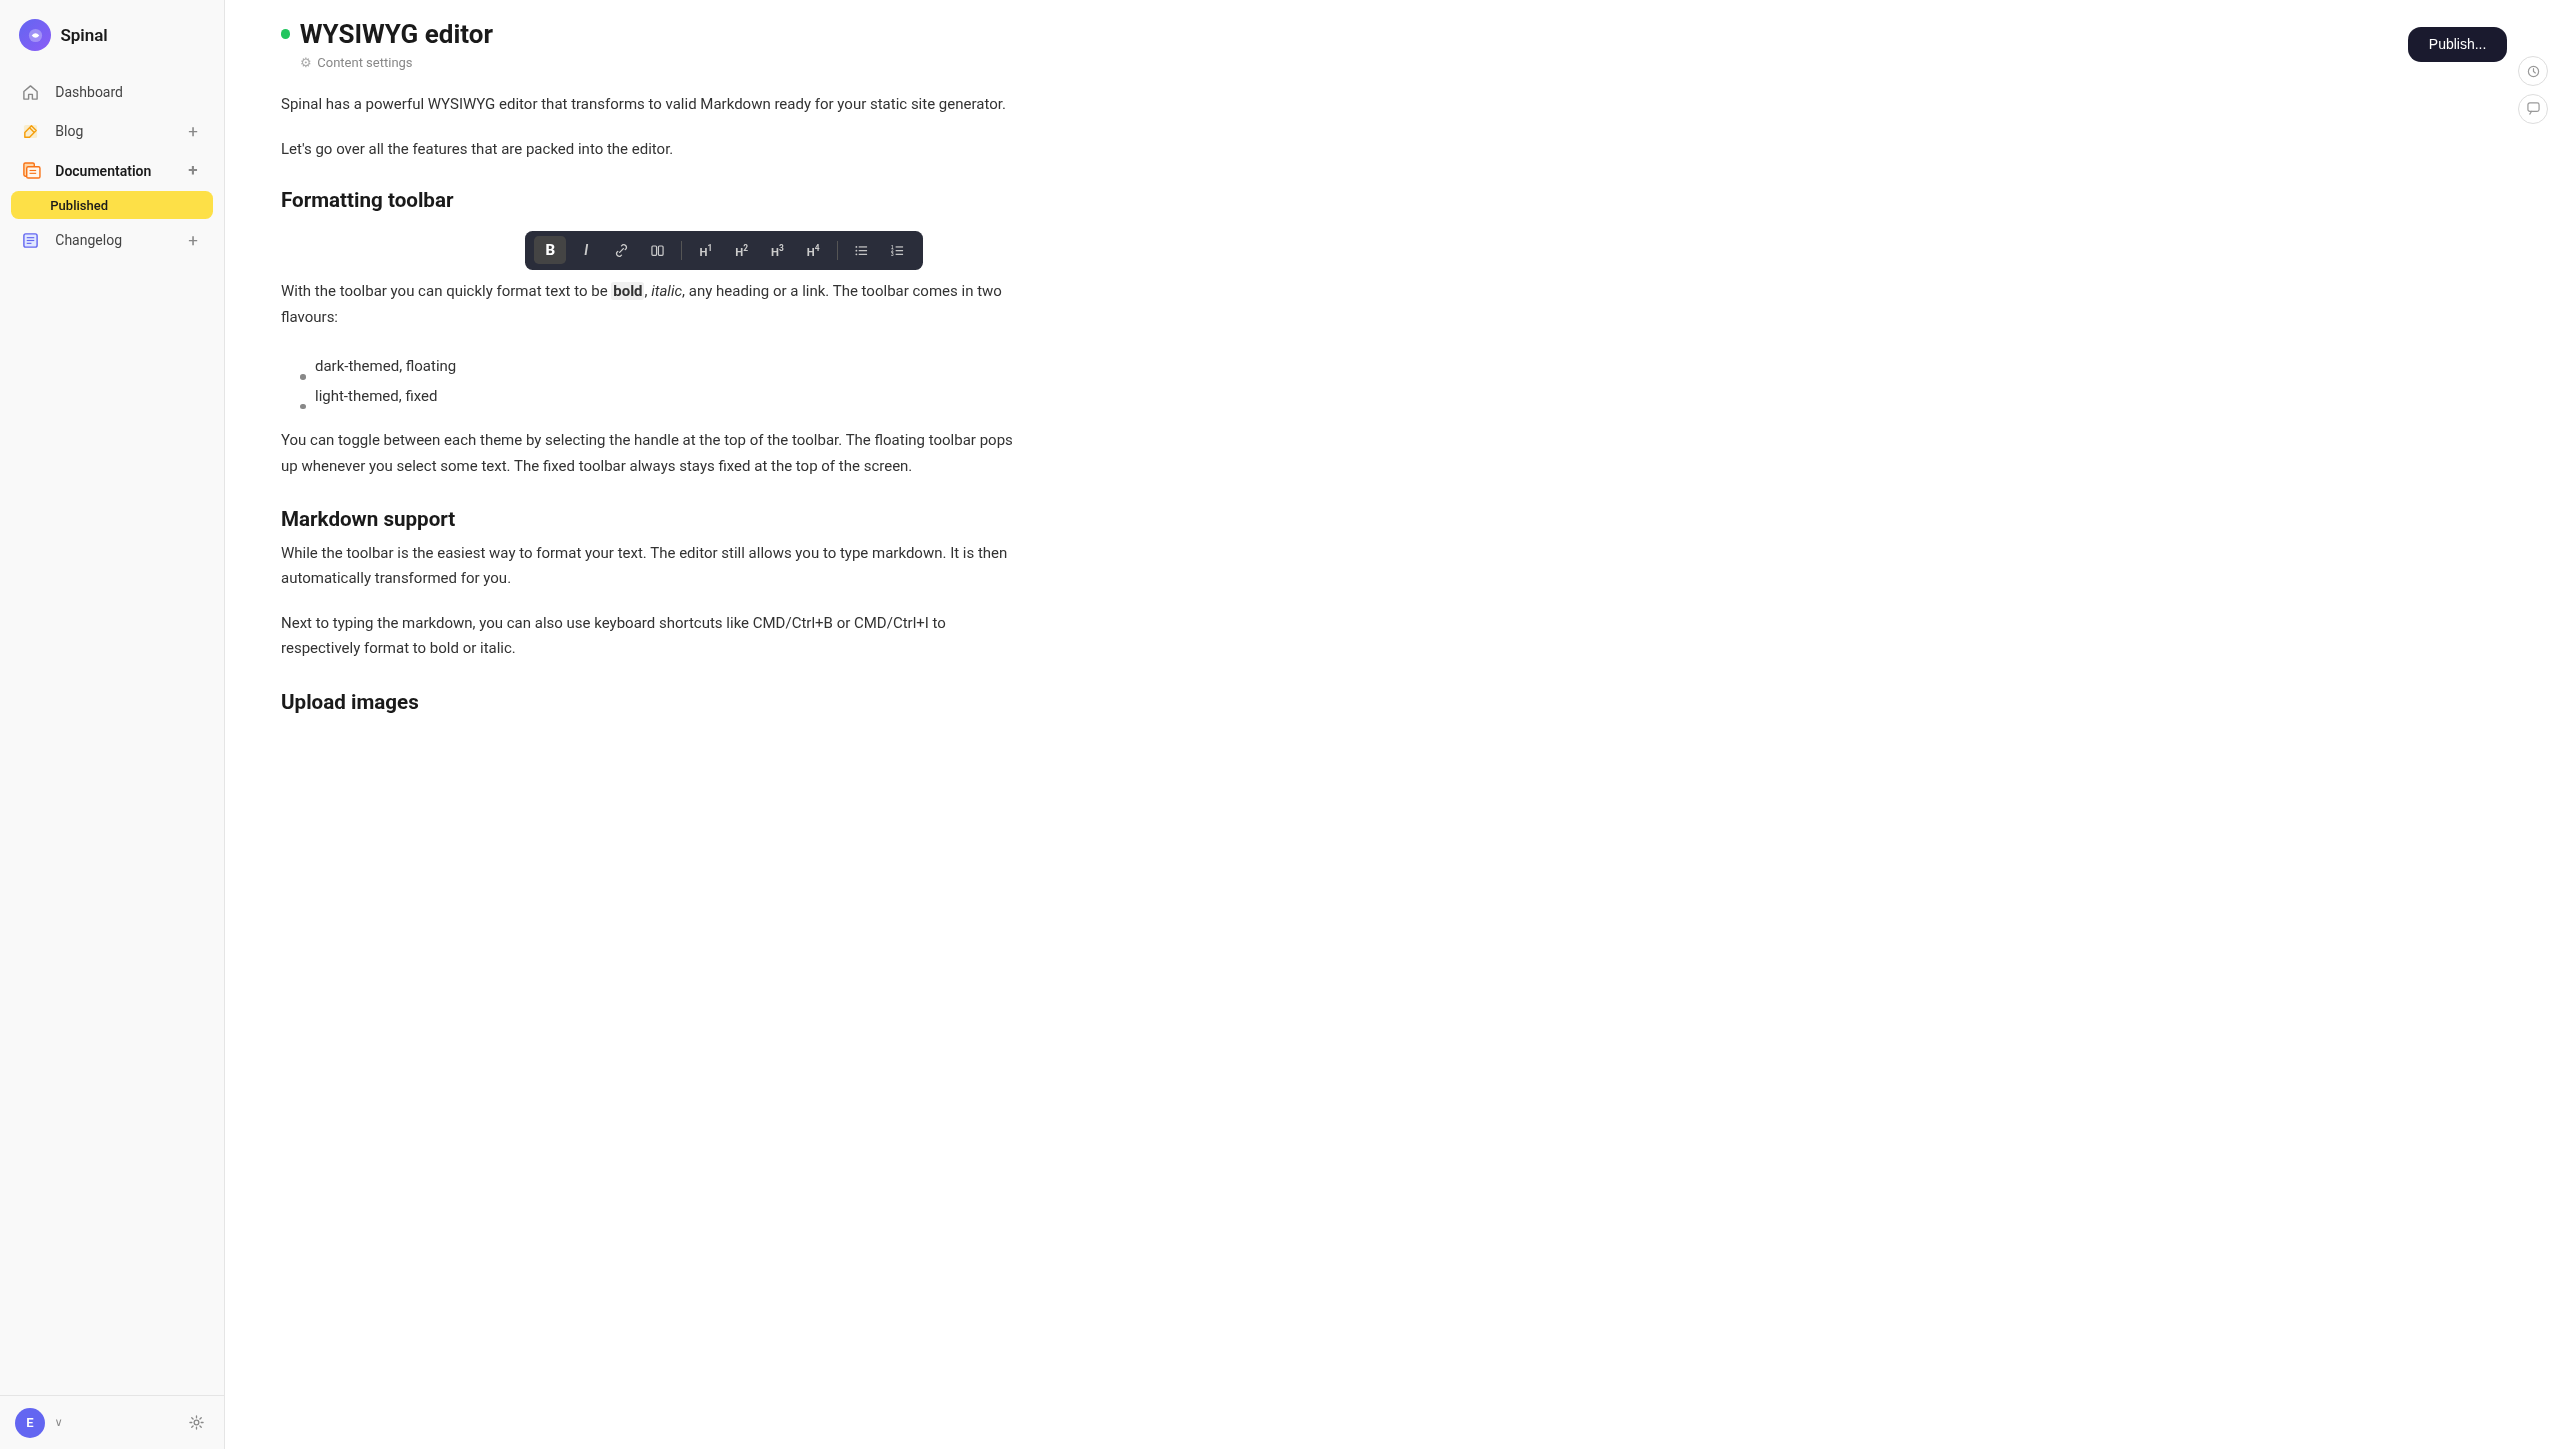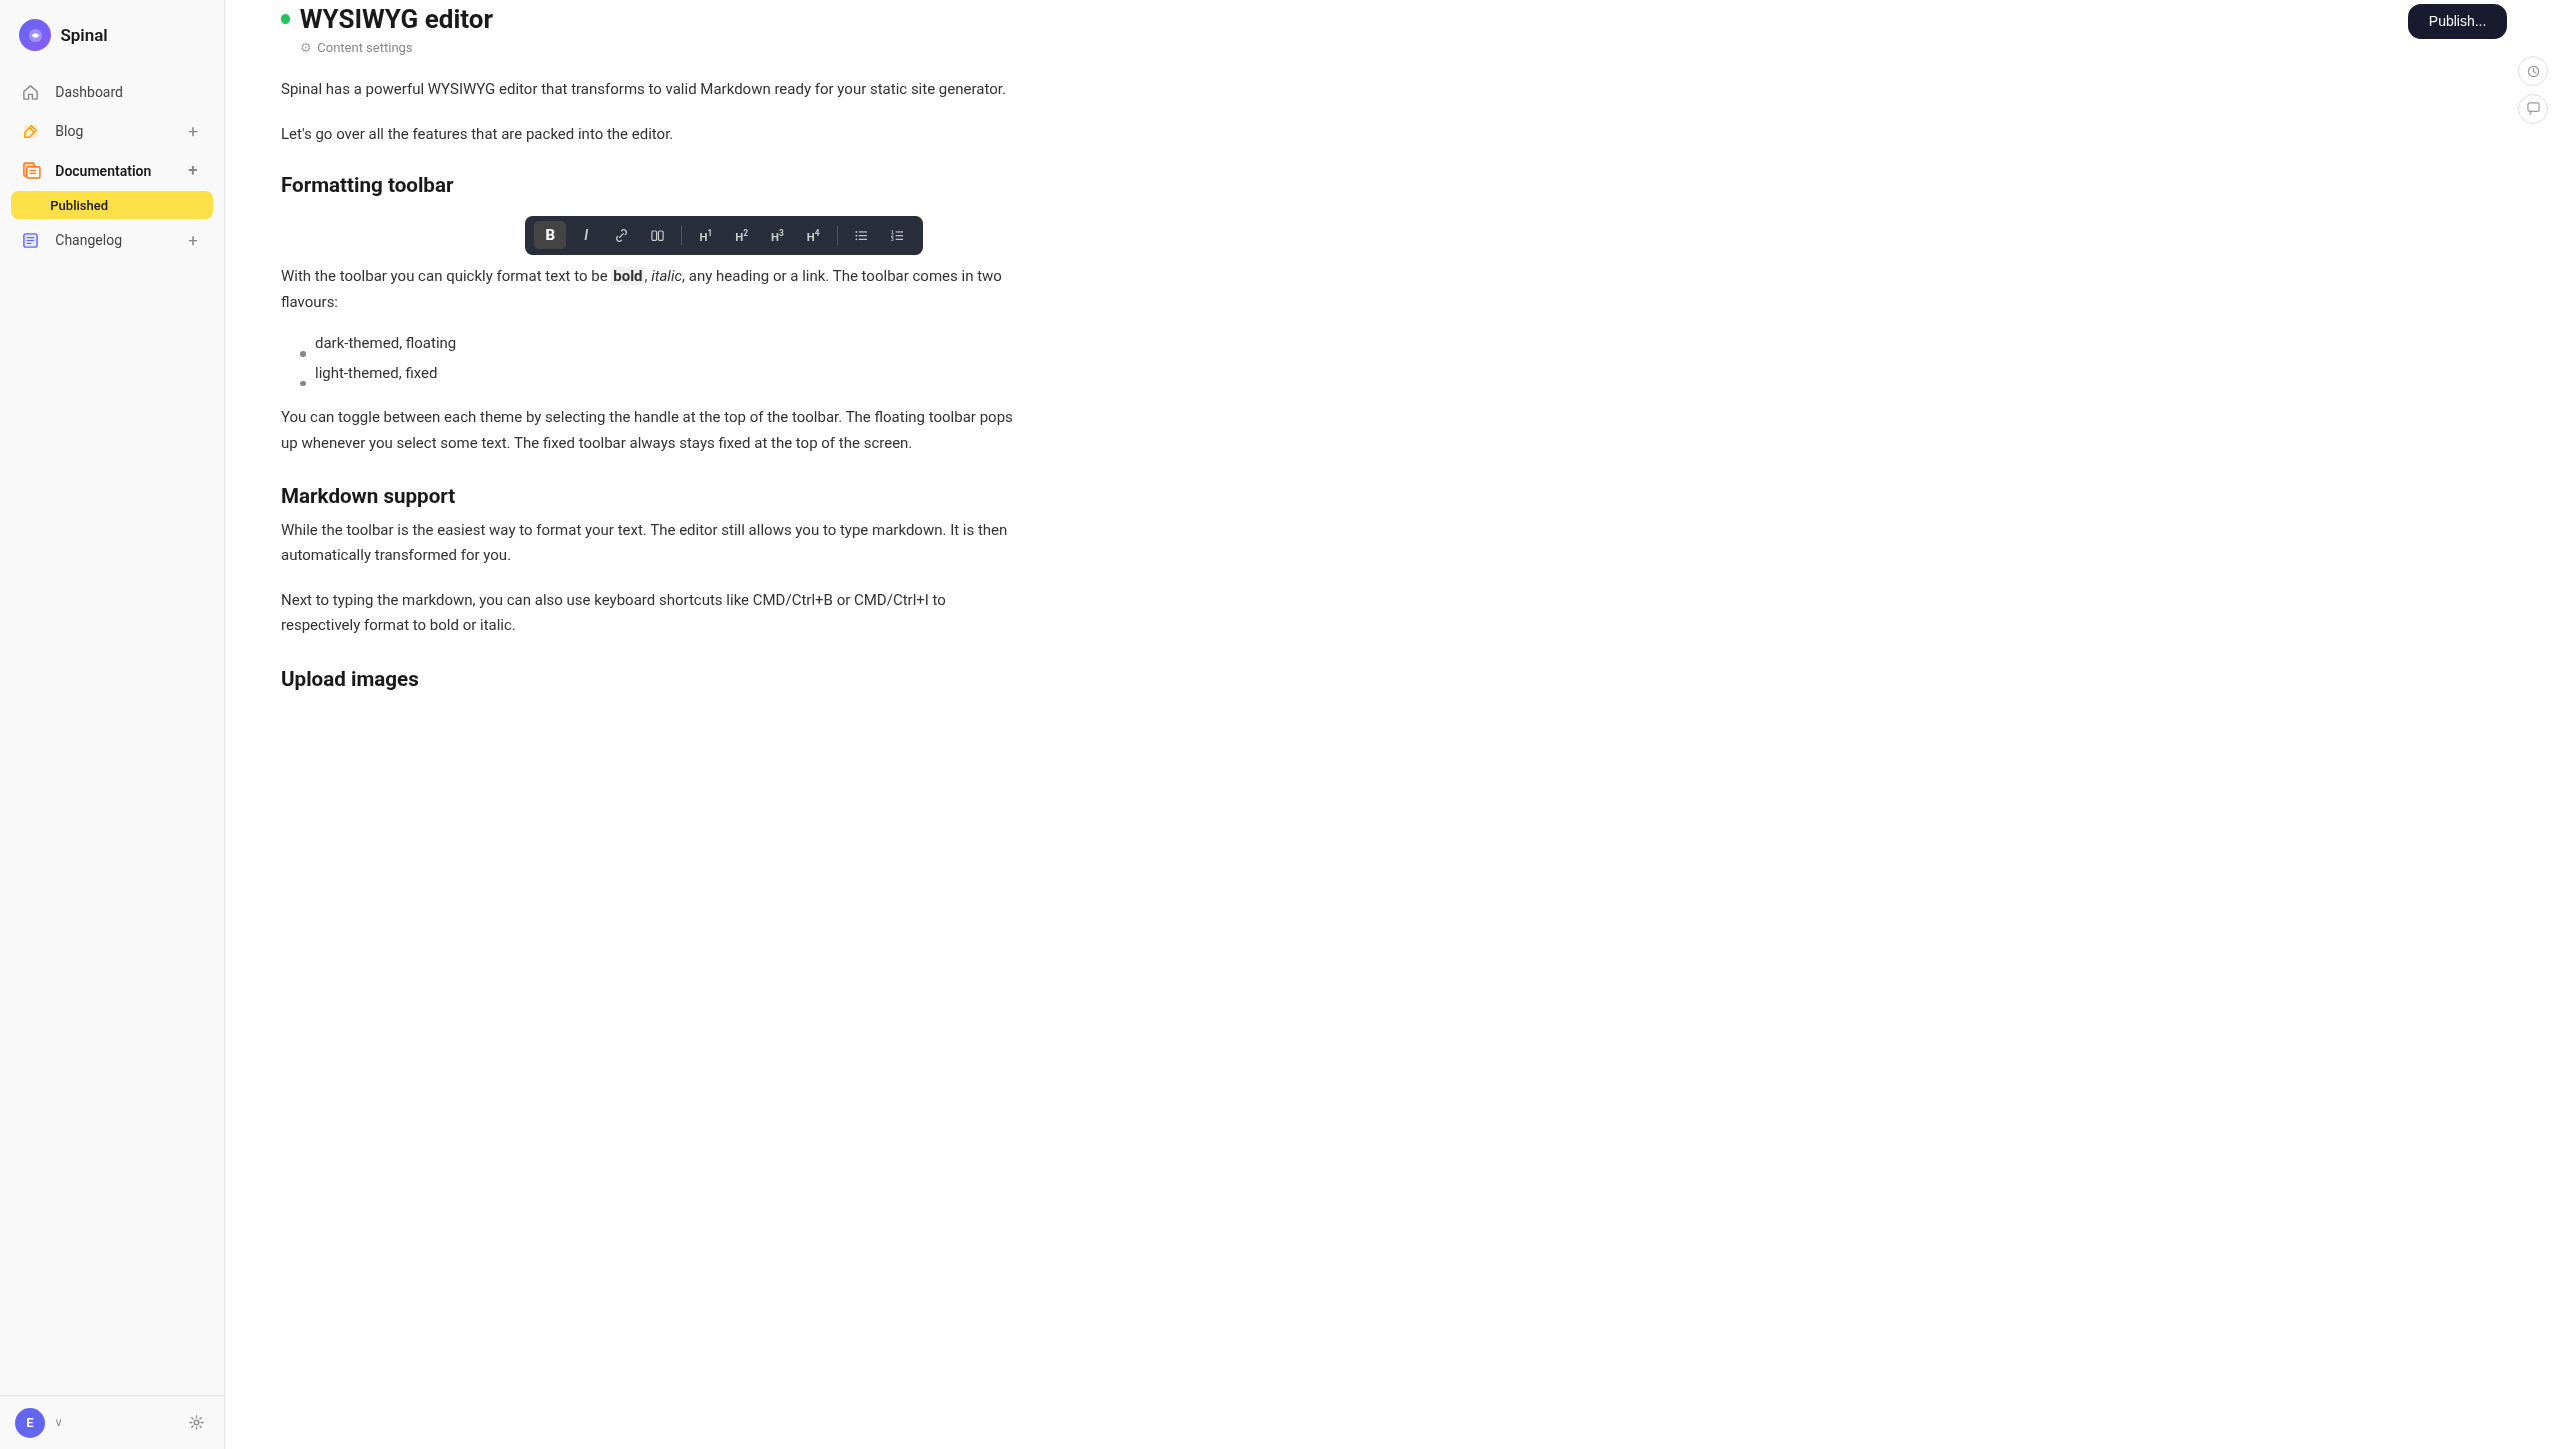--- a/index.html
+++ b/index.html
@@ -169,22 +169,22 @@
     .main {
       flex: 1;
       display: flex;
       flex-direction: column;
       overflow: hidden;
       position: relative;
     }
 
     .main-header {
       display: flex;
-      align-items: flex-start;
-      padding: 4px 56px 0;
+      align-items: center;
+      padding: 19px 56px 0;
       position: relative;
     }
 
     .header-title-area {
       flex: 1;
     }
 
     .page-title-row {
       display: flex;
       align-items: center;
@@ -332,21 +332,21 @@
       font-size: 20.6px;
       font-weight: 700;
       color: #1a1a1a;
       margin: 26px 0 9.4px;
     }
 
     .editor-para-with-bold {
       font-size: 15px;
       color: #333;
       line-height: 1.7;
-      margin-bottom: 16px;
+      margin-bottom: 24px;
     }
 
     .bold-text {
       font-weight: 700;
       background: #f0f0f0;
       padding: 0 1.9px;
       border-radius: 2.8px;
     }
 
     .italic-text {

